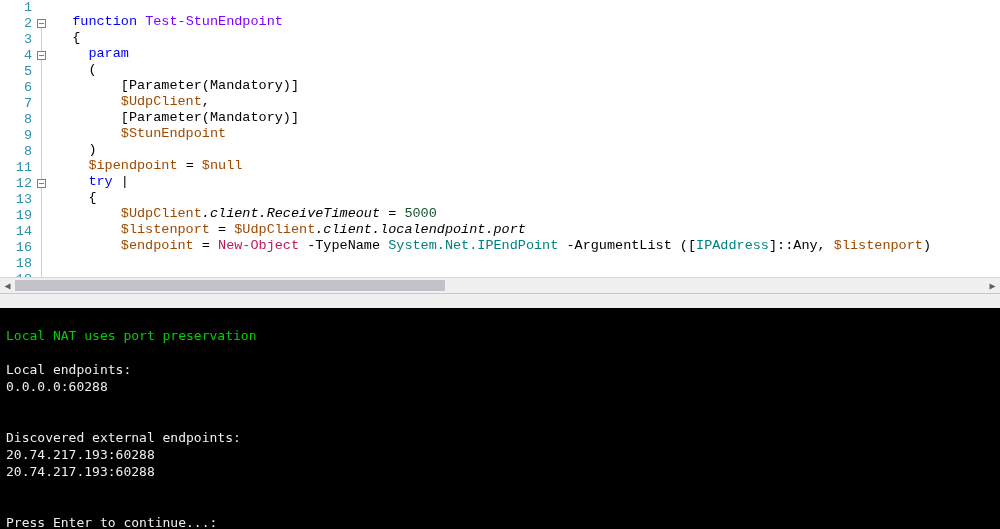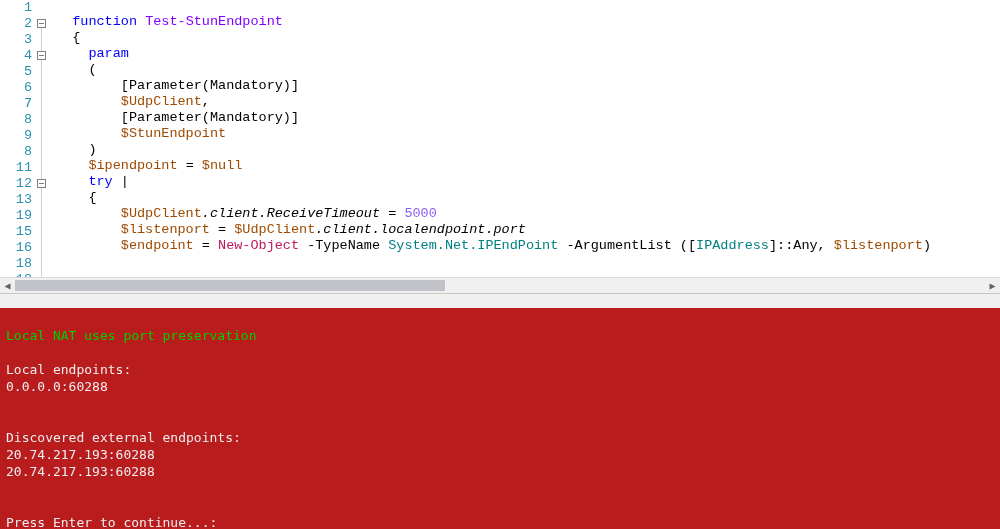--- a/index.html
+++ b/index.html
@@ -69,21 +69,21 @@
     line-height: 16px;
   }
   .code-line {
     height: 16px;
   }
   .k-blue { color: #0000ff; }
   .k-func { color: #8000ff; }
   .k-teal { color: #000000; }
   .k-text { color: #000; }
   .k-var  { color: #9e4a00; text-align: center; }
-  .k-num  { color: #8b5cf6; }
+  .k-num  { color: #14532d; }
   .k-type { color: #008080; }
   .k-mem  { color: #000; font-style: italic; }
   .k-cmd  { color: #be185d; }
 
   .scroll-h {
     position: absolute;
     left: 0; right: 0;
     bottom: 0;
     height: 15px;
     background: #f0f0f0;
@@ -104,21 +104,21 @@
     position: absolute;
     top: 2px; bottom: 2px;
     background: #c2c3c9;
   }
 
   .terminal {
     position: absolute;
     left: 0; top: 308px;
     width: 1000px;
     height: 221px;
-    background: #b91c1c;
+    background: #000000;
     color: #eeedf0;
     padding: 2px 6px;
     box-sizing: border-box;
     font-family: 'Lucida Console', Consolas, monospace;
     font-size: 13px;
     line-height: 17px;
     white-space: pre;
     overflow: hidden;
   }
   .term-green { color: #00d000; }
@@ -147,21 +147,21 @@
       <div class="gutter-line">5</div>
       <div class="gutter-line">6</div>
       <div class="gutter-line">7</div>
       <div class="gutter-line">8</div>
       <div class="gutter-line">9</div>
       <div class="gutter-line">8</div>
       <div class="gutter-line">11</div>
       <div class="gutter-line">12</div>
       <div class="gutter-line">13</div>
       <div class="gutter-line">19</div>
-      <div class="gutter-line">15</div>
+      <div class="gutter-line">14</div>
       <div class="gutter-line">16</div>
       <div class="gutter-line">18</div>
       <div class="gutter-line">18</div>
     </div>
 
   <div class="fold-col">
     <div class="fold-line" style="top:24px; height:260px;"></div>
   <div class="fold-box" style="top: 19px;"></div>
       <div class="fold-box" style="top: 51px;"></div>
       <div class="fold-box" style="top: 179px;"></div>

